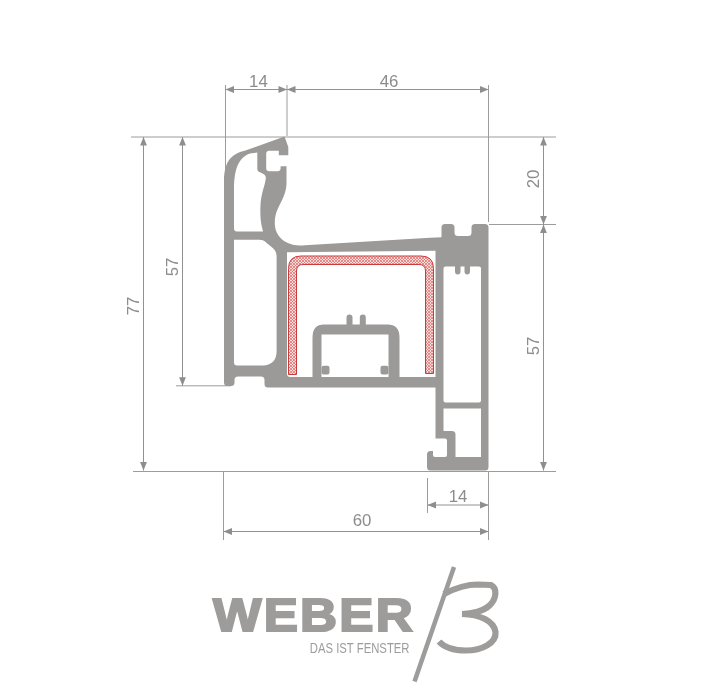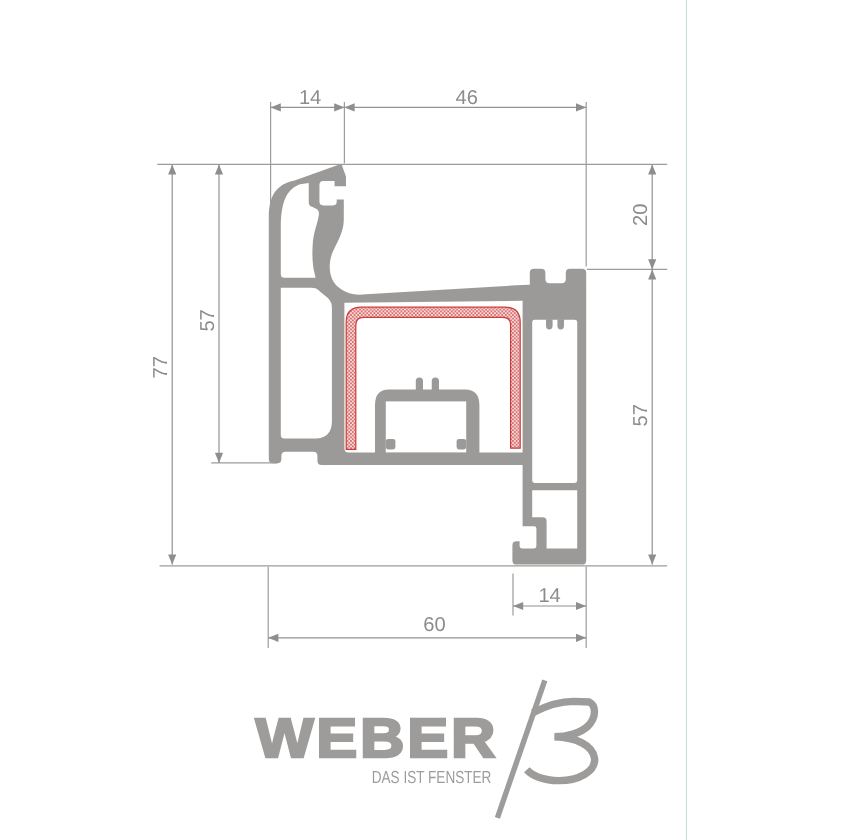--- a/index.html
+++ b/index.html
@@ -1,16 +1,16 @@
 <!DOCTYPE html>
 <html><head>
 <meta charset="utf-8">
 <style>
   html,body{margin:0;padding:0;background:#fff;}
-  .page{width:572px;height:700px;position:relative;background:#0f766e;overflow:hidden;}
+  .page{width:572px;height:700px;position:relative;background:#e5e5e5;overflow:hidden;}
   text{font-family:"Liberation Sans",sans-serif;}
 </style>
 </head>
 <body>
 <div class="page">
 <svg width="701" height="700" viewBox="0 0 701 700" xmlns="http://www.w3.org/2000/svg">
 <defs>
   <pattern id="hatch" width="3" height="3" patternUnits="userSpaceOnUse">
     <rect width="3" height="3" fill="#f7dcdc"></rect>
     <path d="M0,3 L3,0 M0,0 L3,3" stroke="#db7272" stroke-width="0.75"></path>

